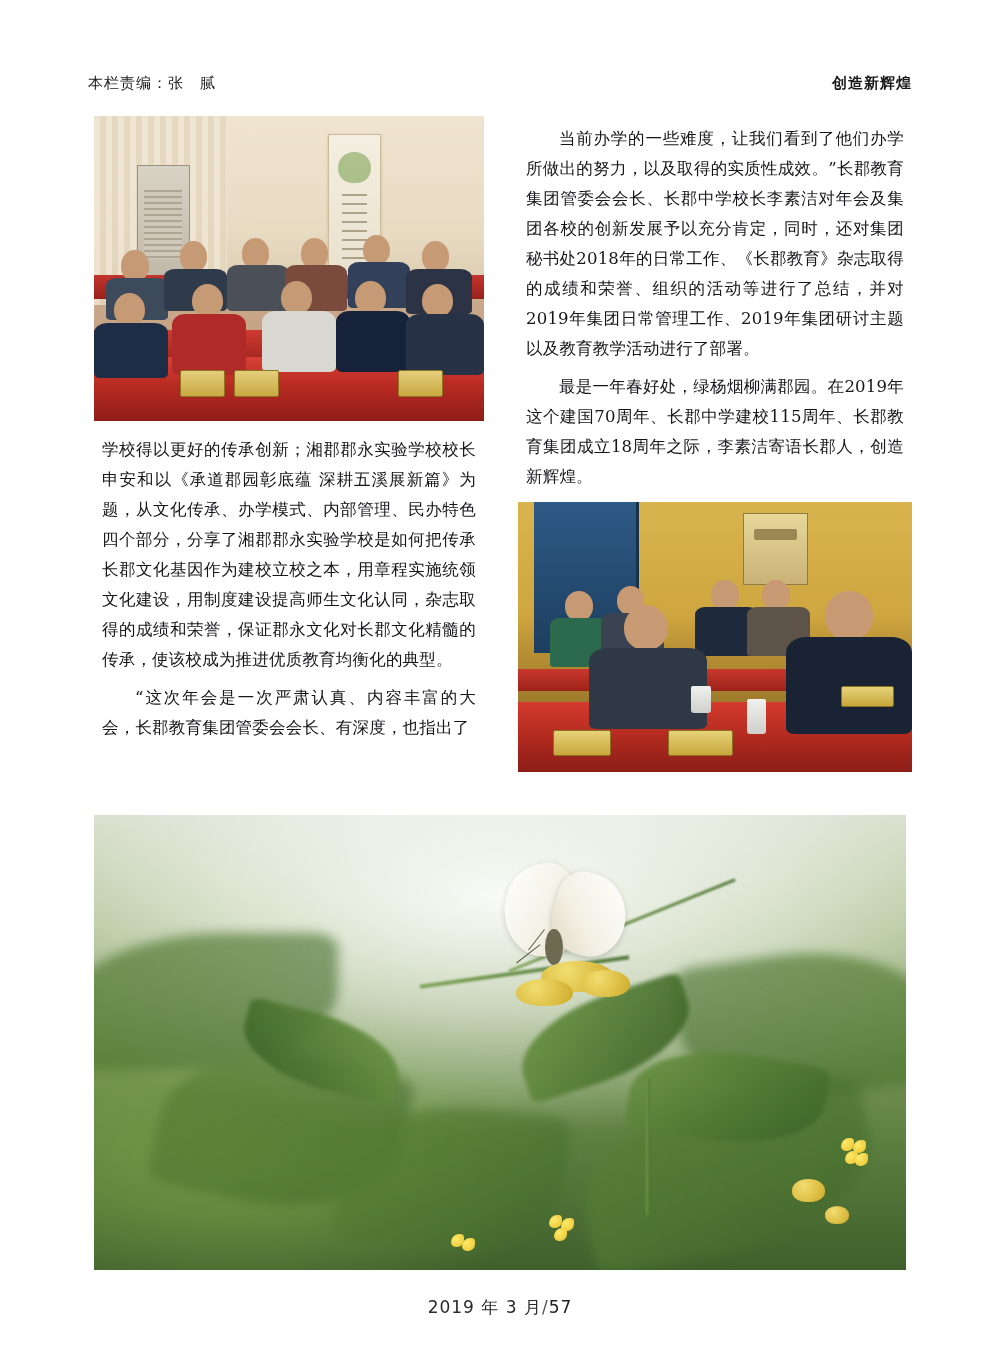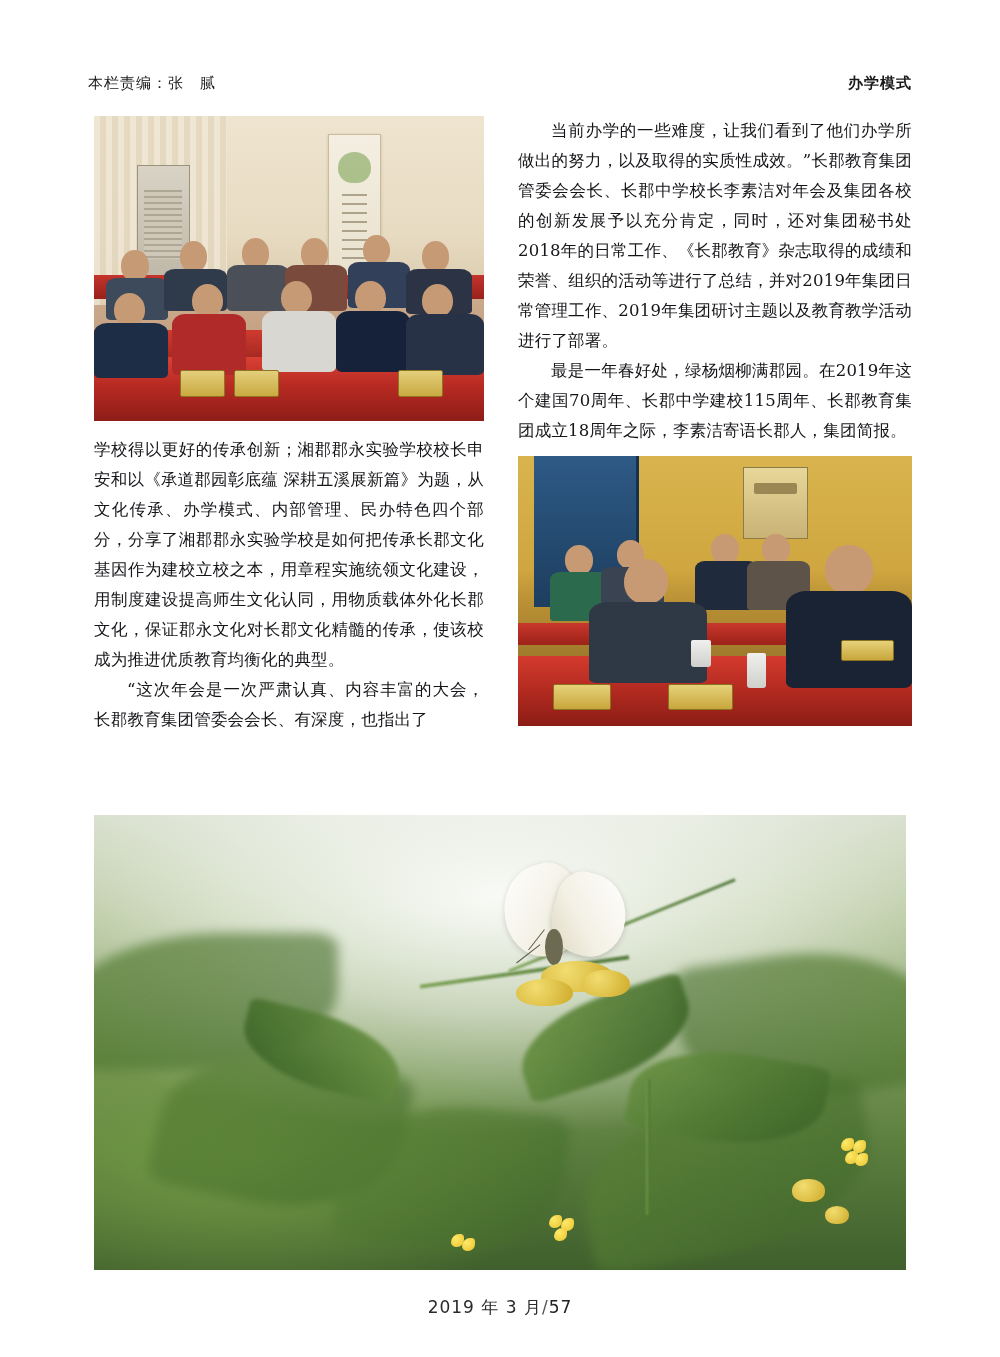--- a/index.html
+++ b/index.html
@@ -62,21 +62,21 @@
   .body-text {
     font-size: 16.5px;
     line-height: 30px;
     color: #16161a;
     text-align: justify;
     text-justify: inter-ideograph;
     letter-spacing: 0.2px;
     font-family: "DejaVu Serif", "Liberation Serif", serif;
   }
   .body-text p {
-    margin: 0;
+    margin: 8px;
   }
   .indent {
     text-indent: 2em;
   }
 
   
   .photo {
     position: relative;
     overflow: hidden;
     background: #2b2b2b;
@@ -277,21 +277,21 @@
   .footer .slash { color: #555; }
   .footer .pageno { color: #222; }
 </style>
 </head>
 <body>
 
 <div class="page">
 
   <div class="header">
     <div class="header-left">本栏责编：张　腻</div>
-    <div class="header-right">办学模式</div>
+    <div class="header-right">创造新辉煌</div>
   </div>
 
   <div class="col-left">
 
     <div class="photo photo-1">
       <div class="p1-wall"></div>
       <div class="p1-curtain"></div>
       <div class="p1-ac"></div>
       <div class="p1-scroll">
         <div class="p1-scroll-lines"></div>
@@ -333,29 +333,29 @@
 
       <div class="p1-head" style="left:84%; top:55%; width:8%;  height:11%;"></div>
       <div class="p1-body" style="left:80%; top:65%; width:20%; height:20%; background:#283247;"></div>
 
       <div class="p1-plate" style="left:22%; width:11%;"></div>
       <div class="p1-plate" style="left:36%; width:11%;"></div>
       <div class="p1-plate" style="left:78%; width:11%;"></div>
     </div>
 
     <div class="body-text">
-      <p>学校得以更好的传承创新；湘郡郡永实验学校校长申安和以《承道郡园彰底蕴 深耕五溪展新篇》为题，从文化传承、办学模式、内部管理、民办特色四个部分，分享了湘郡郡永实验学校是如何把传承长郡文化基因作为建校立校之本，用章程实施统领文化建设，用制度建设提高师生文化认同，用物质载体外化长郡文化，保证郡永文化对长郡文化精髓的传承，使该校成为推进优质教育均衡化的典型。</p>
+      <p>学校得以更好的传承创新；湘郡郡永实验学校校长申安和以《承道郡园彰底蕴 深耕五溪展新篇》为题，从文化传承、办学模式、内部管理、民办特色四个部分，分享了湘郡郡永实验学校是如何把传承长郡文化基因作为建校立校之本，用章程实施统领文化建设，用制度建设提高师生文化认同，杂志取得的成绩和荣誉，保证郡永文化对长郡文化精髓的传承，使该校成为推进优质教育均衡化的典型。</p>
       <p class="indent">“这次年会是一次严肃认真、内容丰富的大会，长郡教育集团管委会会长、有深度，也指出了</p>
     </div>
   </div>
 
   <div class="col-right">
     <div class="body-text">
       <p class="indent">当前办学的一些难度，让我们看到了他们办学所做出的努力，以及取得的实质性成效。”长郡教育集团管委会会长、长郡中学校长李素洁对年会及集团各校的创新发展予以充分肯定，同时，还对集团秘书处2018年的日常工作、《长郡教育》杂志取得的成绩和荣誉、组织的活动等进行了总结，并对2019年集团日常管理工作、2019年集团研讨主题以及教育教学活动进行了部署。</p>
-      <p class="indent">最是一年春好处，绿杨烟柳满郡园。在2019年这个建国70周年、长郡中学建校115周年、长郡教育集团成立18周年之际，李素洁寄语长郡人，集团简报。</p>
+      <p class="indent">最是一年春好处，绿杨烟柳满郡园。在2019年这个建国70周年、长郡中学建校115周年、长郡教育集团成立18周年之际，李素洁寄语长郡人，创造新辉煌。</p>
     </div>
 
     <div class="photo photo-2">
       <div class="p2-wall"></div>
       <div class="p2-door"></div>
       <div class="p2-panel"></div>
 
       <div class="p2-table-far"></div>
       <div class="p2-table"></div>
 

